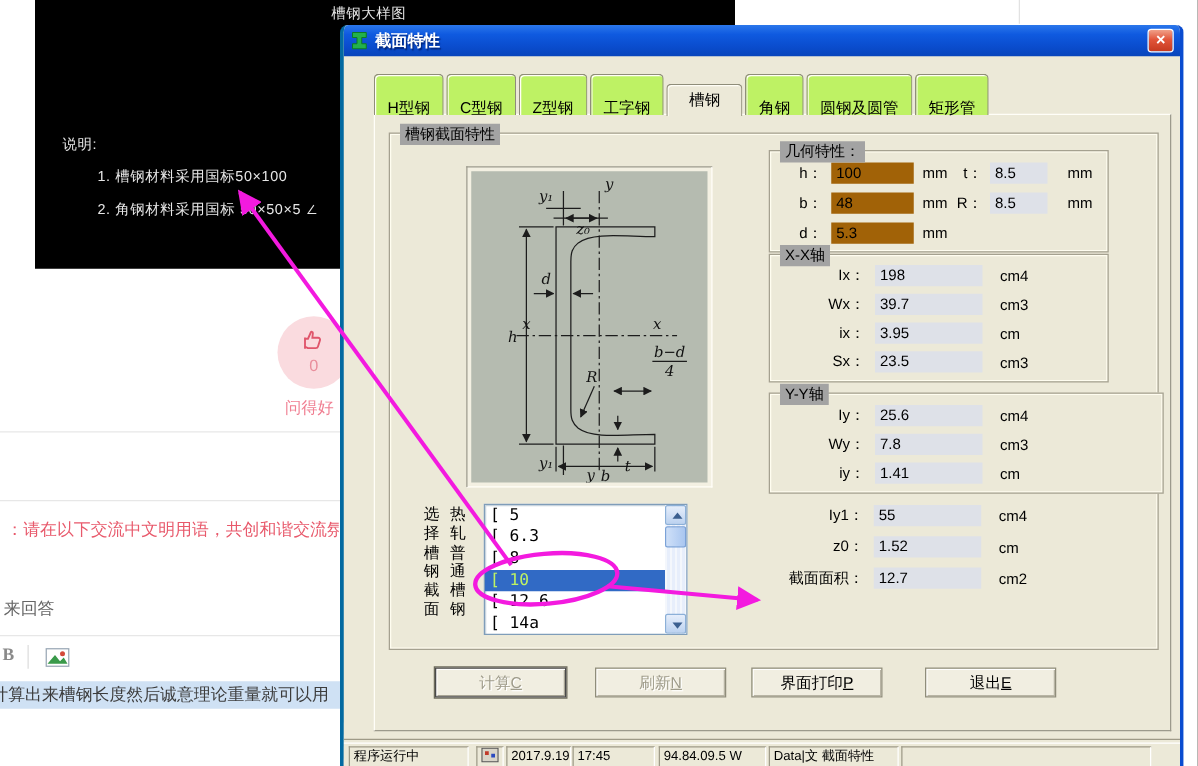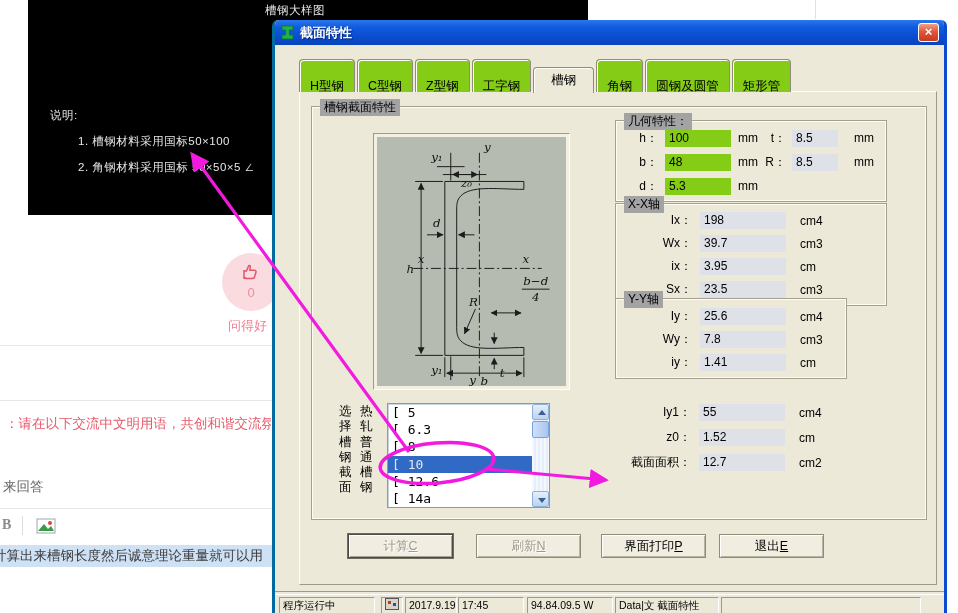--- a/index.html
+++ b/index.html
@@ -34,21 +34,21 @@
           border-left:3px solid #0369a1;border-right:3px solid #0a4cd0;border-radius:6px 6px 0 0;overflow:hidden;}
   #titlebar{position:absolute;left:0;top:0;right:0;height:25px;display:flex;align-items:center;padding:0 5px;
             background:linear-gradient(180deg,#2b77eb 0%,#0f5ae0 30%,#0a4ccd 70%,#0845bb 100%);
             border-radius:4px 4px 0 0;box-sizing:border-box;}
   #title-text{color:#fff;font-weight:bold;font-size:13px;margin-left:5px;text-shadow:1px 1px 1px #00257a;}
   #close-btn{margin-left:auto;width:21px;height:19px;border:1px solid #fff;border-radius:3px;box-sizing:border-box;
              background:linear-gradient(180deg,#f0a088 0%,#e2553a 45%,#c63a20 100%);
              color:#fff;font-size:13px;font-weight:bold;line-height:16px;text-align:center;}
 
   .tabs{position:absolute;left:24px;top:46px;height:26px;display:flex;align-items:flex-end;z-index:3;}
-  .tab{box-sizing:border-box;height:22px;line-height:20px;padding:16px 10px;font-size:12.5px;background:#84cc16;
+  .tab{box-sizing:border-box;height:22px;line-height:20px;padding:16px 10px;font-size:12.5px;background:#bef264;
        border:1px solid #8f8d7a;border-bottom:none;border-radius:4px 4px 0 0;margin-right:2px;
        box-shadow:inset 1px 1px 0 #fffef6;}
   .tab.active{height:26px;line-height:24px;padding:0 17px;background:#ece9d8;margin-bottom:-1px;z-index:4;}
 
   #panel{left:24px;top:71px;width:638px;height:494px;background:#ece9d8;border:1px solid;
          border-color:#fffef8 #9c9a8c #9c9a8c #fffef8;box-sizing:border-box;z-index:1;}
 
   .groupbox{border:1px solid #a5a190;box-shadow:inset 0 0 0 1px #fffdf0;box-sizing:border-box;background:#ece9d8;}
   .gb-label{position:absolute;top:-8px;left:8px;background:#a3a3a3;padding:0 4px;font-size:12px;white-space:nowrap;}
   #gb-main{left:36px;top:86px;width:616px;height:414px;z-index:2;}
@@ -60,61 +60,61 @@
   .dg{stroke:#1c1c1c;fill:none;stroke-width:1;}
   .dgt{font-family:"DejaVu Serif",serif;font-style:italic;font-size:12px;fill:#111;stroke:none;}
 
   
   .vcap{width:14px;line-height:15.3px;font-size:12.5px;word-break:break-all;text-align:left;z-index:2;}
   #vcap1{left:64px;top:384px;}
   #vcap2{left:85px;top:384px;}
   #listbox{left:112px;top:383px;width:163px;height:105px;background:#fff;border:1px solid #7f9db9;
            box-shadow:inset 1px 1px 0 #c8d4de;box-sizing:border-box;z-index:2;overflow:hidden;}
   .litem{height:17.2px;line-height:17.2px;padding-left:4px;font-family:"DejaVu Sans Mono",monospace;font-size:13px;white-space:pre;}
-  .litem.sel{background:#316ac5;color:#e5e5e5;}
+  .litem.sel{background:#316ac5;color:#bef264;}
   #vscroll{position:absolute;top:0;right:0;width:17px;height:103px;background:
            repeating-linear-gradient(90deg,#f4f7fc 0 2px,#e7eefb 2px 4px);}
   .sbtn{position:absolute;left:0;width:17px;height:16px;background:linear-gradient(180deg,#e6eefb,#bcd2f0);
         border:1px solid #8cb0d8;border-radius:2px;box-sizing:border-box;}
   #sb-up{top:0;} #sb-down{bottom:0;}
   .tri-up{position:absolute;left:4.5px;top:5px;width:0;height:0;border-left:4px solid transparent;
           border-right:4px solid transparent;border-bottom:5px solid #3b5f8f;}
   .tri-down{position:absolute;left:4.5px;top:6px;width:0;height:0;border-left:4px solid transparent;
           border-right:4px solid transparent;border-top:5px solid #3b5f8f;}
   #sb-thumb{position:absolute;left:0;top:17px;width:17px;height:17px;border:1px solid #7ba2d8;border-radius:2px;
             box-sizing:border-box;background:linear-gradient(90deg,#cfe0f8,#a9c6f0);}
 
   
   #gb-geom{left:340px;top:100px;width:272px;height:82px;padding:5px 0 0 0;z-index:2;}
   #gb-xx{left:340px;top:183px;width:272px;height:103px;padding:5px 16px 0 0;z-index:2;}
-  #gb-yy{left:340px;top:278px;width:232px;height:81px;padding:6px 0 0 0;z-index:2;}
+  #gb-yy{left:340px;top:294px;width:316px;height:81px;padding:6px 0 0 0;z-index:2;}
   #extras{left:340px;top:380px;width:272px;z-index:2;}
 
   .frow{display:flex;align-items:center;height:23px;font-size:12px;}
   .frow.h25{height:25px;}
   .fl{width:76px;text-align:right;padding-right:8px;white-space:nowrap;}
   .fv{width:86px;height:17px;line-height:17px;background:#dee1e8;padding-left:4px;box-sizing:border-box;}
   .fu{margin-left:14px;}
 
   .grow{display:flex;align-items:center;height:24px;font-size:12px;}
   .gl1{width:42px;text-align:right;padding-right:7px;}
-  .gv1{width:66px;height:17px;line-height:17px;background:#84cc16;padding-left:4px;box-sizing:border-box;}
+  .gv1{width:66px;height:17px;line-height:17px;background:#a16207;padding-left:4px;box-sizing:border-box;}
   .gu1{width:24px;margin-left:7px;}
   .gl2{width:24px;text-align:right;padding-right:6px;}
   .gv2{width:46px;height:17px;line-height:17px;background:#dee1e8;padding-left:4px;box-sizing:border-box;}
   .gu2{margin-left:16px;}
 
   
   .dbtn{position:absolute;top:514px;width:105px;height:24px;box-sizing:border-box;background:#f1eee1;
         border:1px solid #8f8d7a;box-shadow:inset 1px 1px 0 #fff,inset -1px -1px 0 #b8b4a4;
         text-align:center;line-height:22px;font-size:12.5px;z-index:2;}
   .dbtn .u{text-decoration:underline;}
   .dbtn.default{border:1px solid #4a4a4a;box-shadow:inset 1px 1px 0 #fff,inset -1px -1px 0 #a8a494,0 0 0 1px #6e6c5c;}
   .dbtn.disabled{color:#9e9b8a;text-shadow:1px 1px 0 #fff;}
-  #btn-calc{left:73px;} #btn-refresh{left:201px;} #btn-print{left:326px;} #btn-exit{left:444px;}
+  #btn-calc{left:73px;} #btn-refresh{left:201px;} #btn-print{left:326px;} #btn-exit{left:465px;}
 
   
   #sb-line{position:absolute;left:0;right:0;top:571px;height:2px;border-top:1px solid #9e9a87;border-bottom:1px solid #fff;}
   .scell{position:absolute;top:577px;height:22px;background:#ece9d8;border:1px solid;
          border-color:#9e9a87 #fff #fff #9e9a87;box-sizing:border-box;font-size:10.5px;line-height:15px;
          padding-left:3px;white-space:nowrap;overflow:hidden;}
 
   
   #anno{left:0;top:0;width:958px;height:613px;z-index:50;pointer-events:none;}
 </style>

